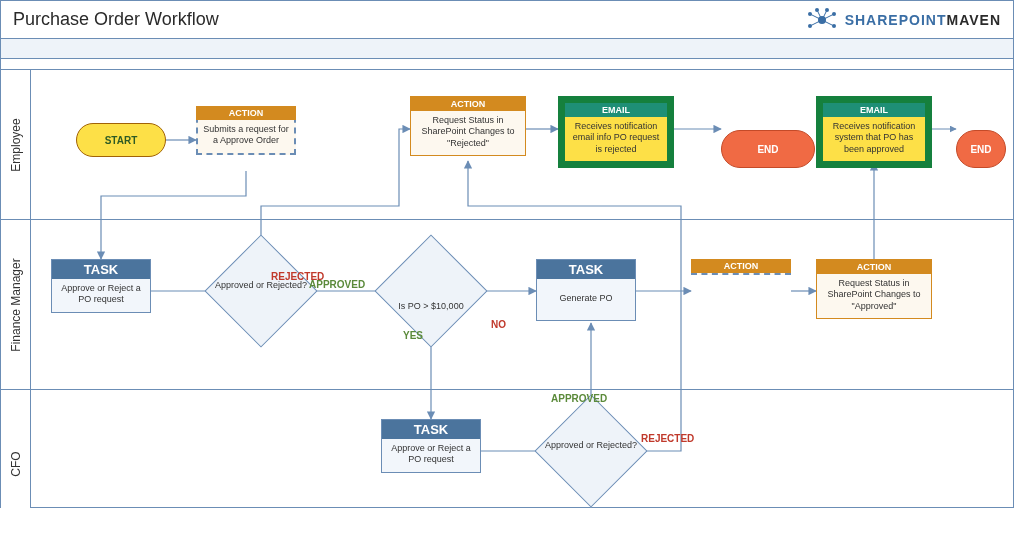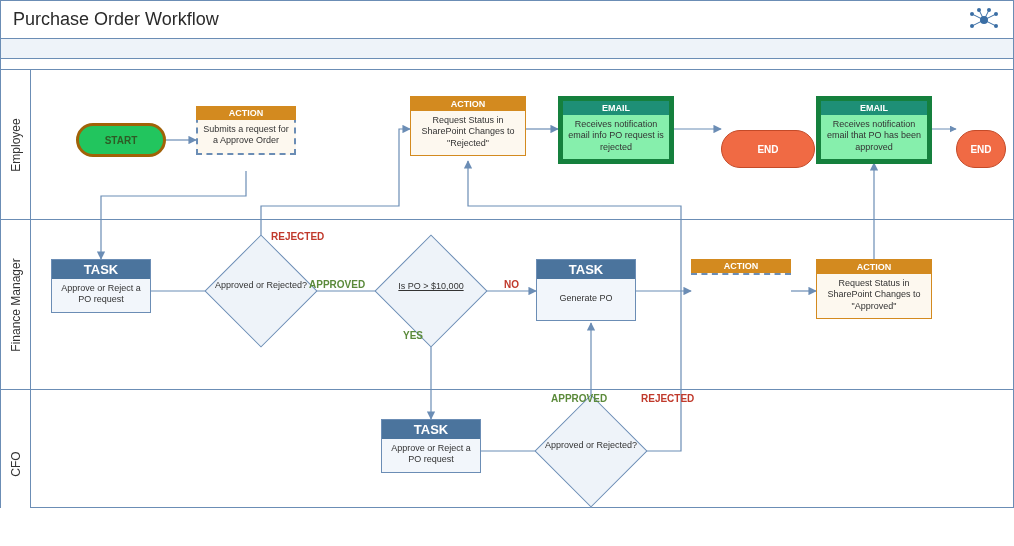--- a/index.html
+++ b/index.html
@@ -124,22 +124,22 @@
   }
   .action-solid .hdr {
     width: 100%;
     background: #d38a1f;
     color: #fff;
     font-weight: 700;
     font-size: 9px;
     padding: 2px 0;
   }
   .email {
-    border: 5px solid #15803d;
-    background: #86efac;
+    border: 7px solid #15803d;
+    background: #fde047;
     width: 116px;
   }
   .email .hdr {
     width: 100%;
     background: #1e8f76;
     color: #fff;
     font-weight: 700;
     font-size: 9px;
     padding: 2px 0;
   }
@@ -156,22 +156,22 @@
     height: 34px;
     border-radius: 17px;
     display: flex;
     align-items: center;
     justify-content: center;
     font-size: 10px;
     font-weight: 600;
     box-sizing: border-box;
   }
   .start-pill {
-    background: #22c55e;
-    border: 3px solid #a16207;
+    background: #fde047;
+    border: 1px solid #a16207;
     color: #2e5b25;
   }
   .end-pill {
     background: #f06a44;
     border: 1px solid #c44a28;
     color: #fff;
     width: 94px;
     height: 38px;
     border-radius: 19px;
     margin-top: 20px;
@@ -195,21 +195,21 @@
     color: #333;
   }
 
   .edge-label {
     position: absolute;
     font-size: 10px;
     font-weight: 700;
     background: transparent;
   }
   .green { color: #5b8a3a; }
-  .red   { color: #c0392b; }
+  .red   { color: #c0392b; margin-top: 40px; }
 
   
   .dots svg { display:block; }
 
 </style>
 </head>
 <body>
 
 <div class="page">
 
@@ -230,20 +230,23 @@
           <g stroke="#3a6ea5" stroke-width="1">
             <line x1="17" y1="13" x2="5" y2="7"></line>
             <line x1="17" y1="13" x2="12" y2="3"></line>
             <line x1="17" y1="13" x2="22" y2="3"></line>
             <line x1="17" y1="13" x2="29" y2="7"></line>
             <line x1="17" y1="13" x2="29" y2="19"></line>
             <line x1="17" y1="13" x2="5" y2="19"></line>
           </g>
         </svg>
       </span>
+      <span>
+        <span class="text1"><span>SHAREP</span><span style="color:#3a6ea5">O</span><span>INT</span></span><span class="text2">MAVEN</span>
+      </span>
     </div>
   </div>
   <div class="header-strip"></div>
 
   <div class="lane-label lane1">
       <span>Employee</span>
     </div>
   <div class="lane-label lane2">
       <span>Finance Manager</span>
     </div>
@@ -314,37 +317,37 @@
     <div class="hdr">EMAIL</div>
     <div class="body">Receives notification email info PO request is rejected</div>
   </div>
 
   <div class="pill end-pill" style="left:720px; top:109px;">
       <span>END</span>
     </div>
 
   <div class="box email" style="left:815px; top:95px;">
     <div class="hdr">EMAIL</div>
-    <div class="body">Receives notification email that PO has been approved</div>
+    <div class="body">Receives notification system that PO has been approved</div>
   </div>
 
   <div class="pill end-pill" style="left:955px; top:109px; width:50px;">
       <span>END</span>
     </div>
 
   <div class="box task" style="left:50px; top:258px;">
     <div class="hdr">TASK</div>
     <div class="body">Approve or Reject a PO request</div>
   </div>
 
   <div class="diamond" style="left:220px; top:250px;"></div>
   <div class="diamond-label" style="left:205px; top:279px;">Approved or Rejected?</div>
 
   <div class="diamond" style="left:390px; top:250px;"></div>
-  <div class="diamond-label" style="left:375px; top:280px;text-decoration:underline;">Is PO &gt; $10,000</div>
+  <div class="diamond-label" style="left:375px; top:300px;">Is PO &gt; $10,000</div>
 
   <div class="box task" style="left:535px; top:258px;">
     <div class="hdr">TASK</div>
     <div class="body" style="padding:14px 5px 16px 5px">Generate PO</div>
   </div>
 
   <div class="box action" style="left:690px; top:258px;">
     <div class="hdr">ACTION</div>
   </div>
 
@@ -357,17 +360,17 @@
     <div class="hdr">TASK</div>
     <div class="body">Approve or Reject a PO request</div>
   </div>
 
   <div class="diamond" style="left:550px; top:410px;"></div>
   <div class="diamond-label" style="left:535px; top:439px;">Approved or Rejected?</div>
 
   <div class="edge-label red" style="left:270px; top:230px;">REJECTED</div>
   <div class="edge-label green" style="left:308px; top:278px;">APPROVED</div>
   <div class="edge-label green" style="left:402px; top:329px;">YES</div>
-  <div class="edge-label red" style="left:503px; top:278px;">NO</div>
+  <div class="edge-label red" style="left:490px; top:278px;">NO</div>
   <div class="edge-label green" style="left:550px; top:392px;">APPROVED</div>
   <div class="edge-label red" style="left:640px; top:392px;">REJECTED</div>
 
 </div>
 
 </body></html>

